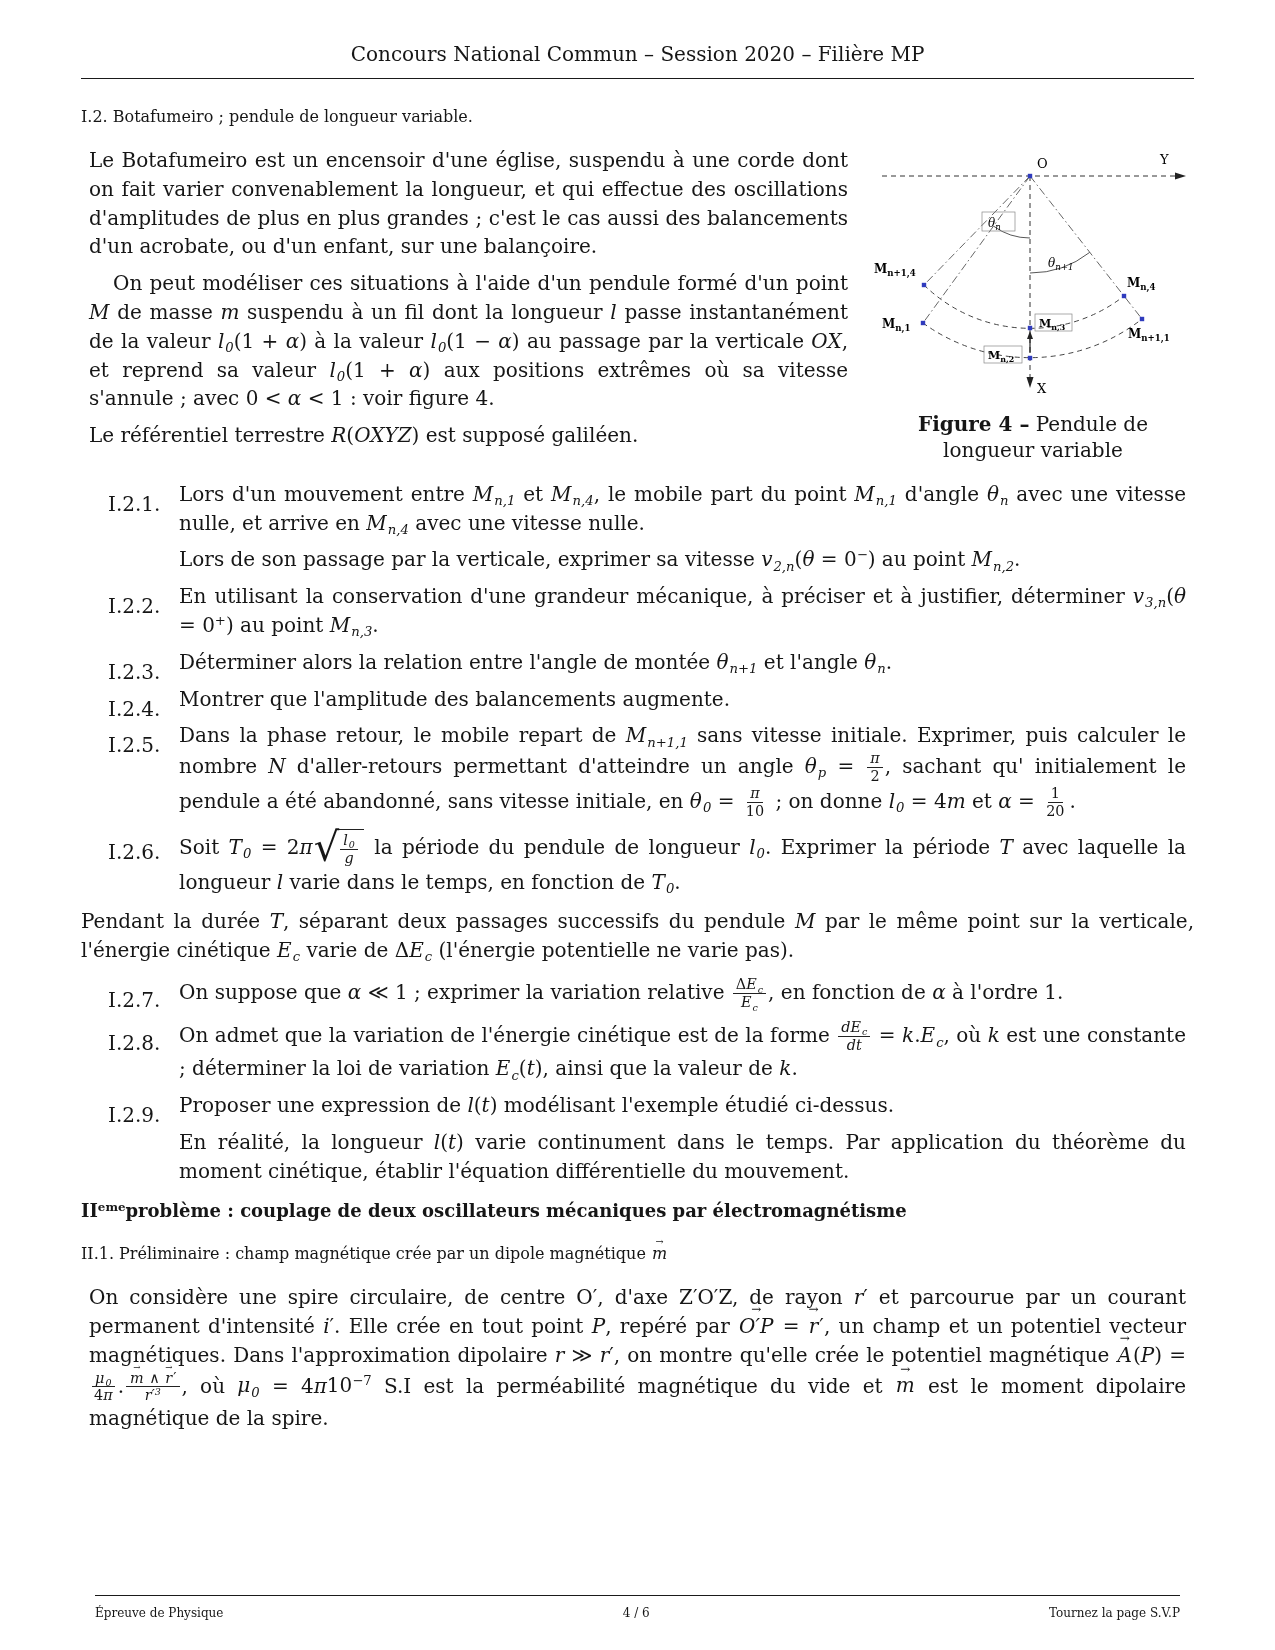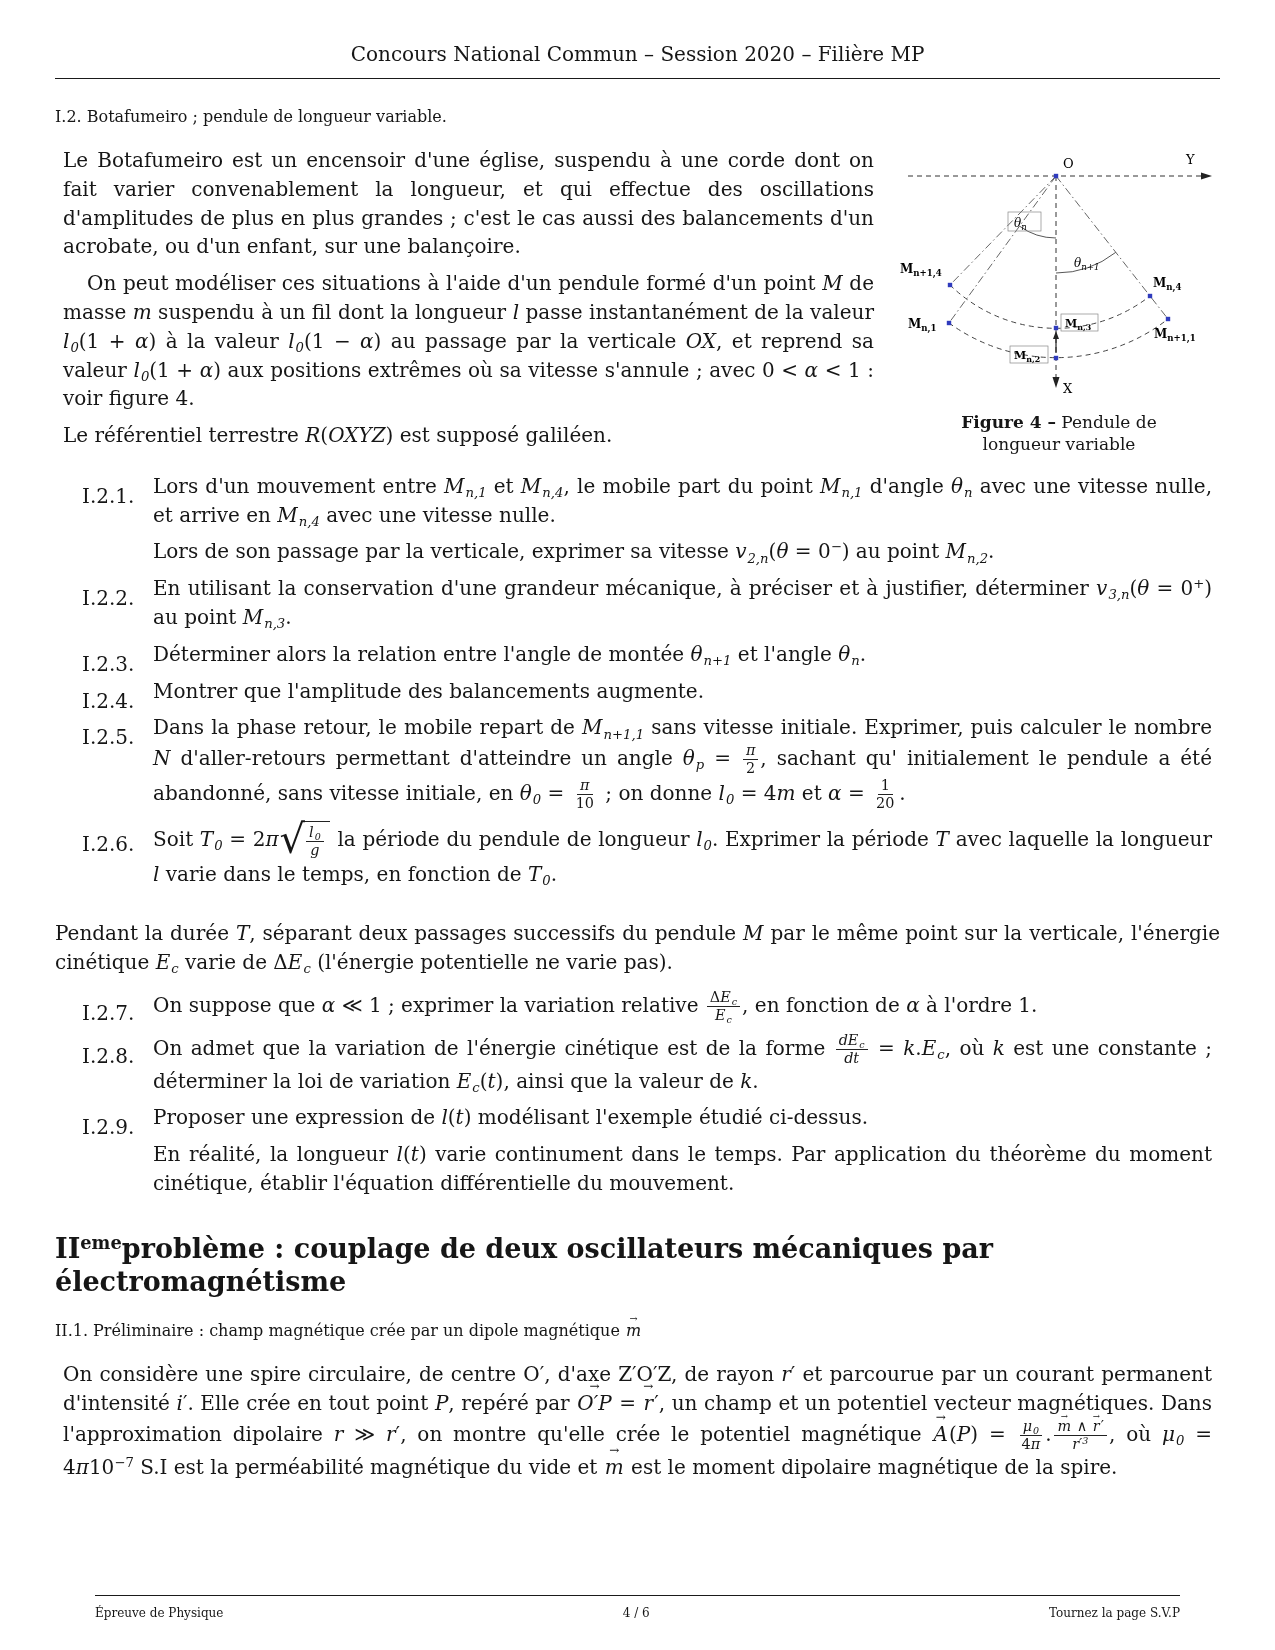--- a/index.html
+++ b/index.html
@@ -1,33 +1,33 @@
 <!DOCTYPE html>
 <html><head>
 <meta charset="utf-8">
 <style>
   *{box-sizing:border-box}
   html,body{margin:0;padding:0}
   body{width:1275px;height:1650px;background:#fff;color:#161616;
        font-family:"DejaVu Serif","Liberation Serif",serif;font-size:20px}
-  .page{position:relative;width:1275px;height:1650px;padding:42px 55px 0;overflow:hidden;background:#fff}
+  .page{position:relative;width:1275px;height:1650px;padding:42px 81px 0;overflow:hidden;background:#fff}
   .header{text-align:center;font-size:20px;border-bottom:1.6px solid #1a1a1a;padding-bottom:12px}
   .content{margin-top:28px}
   .sec-title{font-size:16px;margin:0 0 20px}
   .fig{float:right;width:322px;margin:2px 0 8px 24px}
-  .fig-caption{text-align:center;font-size:17px;line-height:1.32;margin-top:8px;padding:0 34px}
+  .fig-caption{text-align:center;font-size:20px;line-height:1.32;margin-top:8px;padding:0 34px}
   p{margin:8px;text-align:justify;line-height:1.44}
   .indent{text-indent:24px}
   .clearfix::after{content:"";display:block;clear:both}
   .questions{margin-top:8px}
   .q{position:relative;padding-left:90px;margin:4px 0 7px}
   .q-label{position:absolute;left:27px;top:12px}
   .q p{margin-bottom:2px}
-  .energy{margin:30px 0 12px}
-  .h2{font-size:27px;margin:34px 0 22px;font-weight:bold;line-height:1.25}
+  .energy{margin:10px 0 12px}
+  .h2{font-size:18px;margin:14px 0 22px;font-weight:bold;line-height:1.25}
   .footer{position:absolute;left:95px;right:95px;bottom:30px;border-top:1.6px solid #1a1a1a;
           padding-top:10px;display:flex;justify-content:space-between;font-size:12px}
   .it{font-style:italic}
   .bd{font-weight:bold}
   sub{font-size:66%;vertical-align:-0.32em;line-height:0}
   sup{font-size:66%;vertical-align:0.5em;line-height:0}
   .it sub{margin-left:1px}
   .frac{display:inline-flex;flex-direction:column;align-items:center;vertical-align:middle;
         font-size:72%;line-height:1.18;margin:0 2px;text-align:center}
   .fnum{border-bottom:1.2px solid #222;padding:0 3px}

